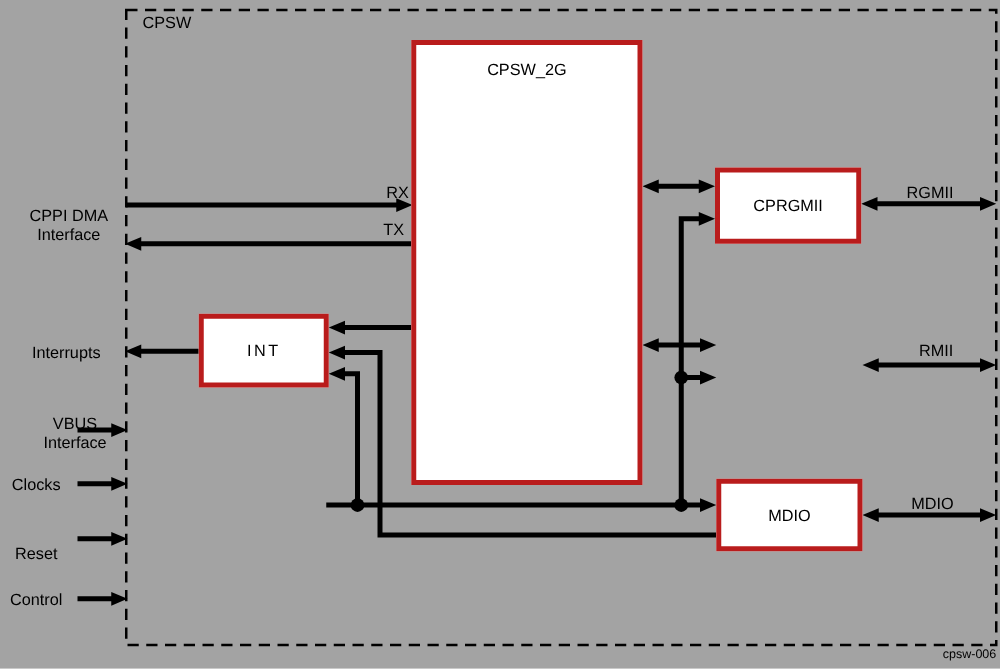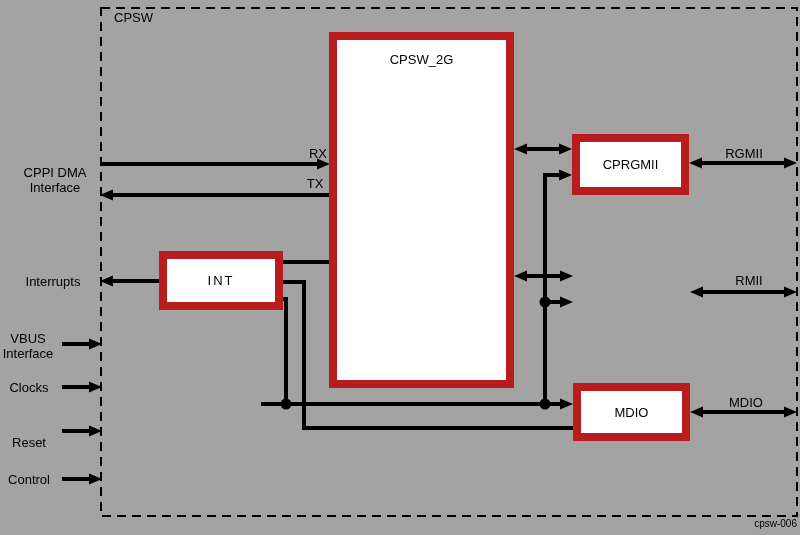--- a/index.html
+++ b/index.html
@@ -25,21 +25,21 @@
     position: absolute;
     font-size: 13px;
     line-height: 15px;
     white-space: pre;
     color: #000000;
   }
   .lbl.center { text-align: center; }
   .lbl.right { text-align: right; }
   .box {
     position: absolute;
-    border: 8px solid #b91c1c;
+    border: 4px solid #b91c1c;
     background: #ffffff;
     box-sizing: border-box;
     display: flex;
     align-items: center;
     justify-content: center;
     font-size: 13px;
   }
   .box.top-label {
     align-items: flex-start;
     padding-top: 12px;
@@ -124,38 +124,38 @@
       <circle cx="545" cy="404" r="5.5"></circle>
     </g>
   </svg>
 
   <div class="lbl" style="left:114px; top:10px;">CPSW</div>
 
   <div class="box top-label" style="left:329px; top:32px; width:185px; height:356px;">
     <span>CPSW_2G</span>
   </div>
 
-  <div class="box" style="left:159px; top:251px; width:124px; height:59px;">
+  <div class="box" style="left:159px; top:251px; width:104px; height:59px;">
     <span class="int-spacing">INT</span>
   </div>
 
 
   <div class="box" style="left:572px; top:134px; width:117px; height:61px;">
     <span>CPRGMII</span>
   </div>
 
 
   <div class="box" style="left:573px; top:383px; width:117px; height:58px;">
     <span>MDIO</span>
   </div>
 
   <div class="lbl center" style="left:5px; top:165px; width:100px;">CPPI DMA
 Interface</div>
   <div class="lbl center" style="left:3px; top:274px; width:100px;">Interrupts</div>
-  <div class="lbl center" style="left:0px; top:331px; width:56px;">VBUS
+  <div class="lbl center" style="left:0px; top:331px; width:56px;padding-left:32px;">VBUS
 Interface</div>
   <div class="lbl center" style="left:0px; top:380px; width:58px;">Clocks</div>
   <div class="lbl center" style="left:0px; top:435px; width:58px;">Reset</div>
   <div class="lbl center" style="left:0px; top:472px; width:58px;">Control</div>
 
   <div class="lbl center" style="left:288px; top:146px; width:60px;">RX</div>
   <div class="lbl center" style="left:285px; top:176px; width:60px;">TX</div>
   <div class="lbl center" style="left:714px; top:146px; width:60px;">RGMII</div>
   <div class="lbl center" style="left:719px; top:273px; width:60px;">RMII</div>
   <div class="lbl center" style="left:716px; top:395px; width:60px;">MDIO</div>

